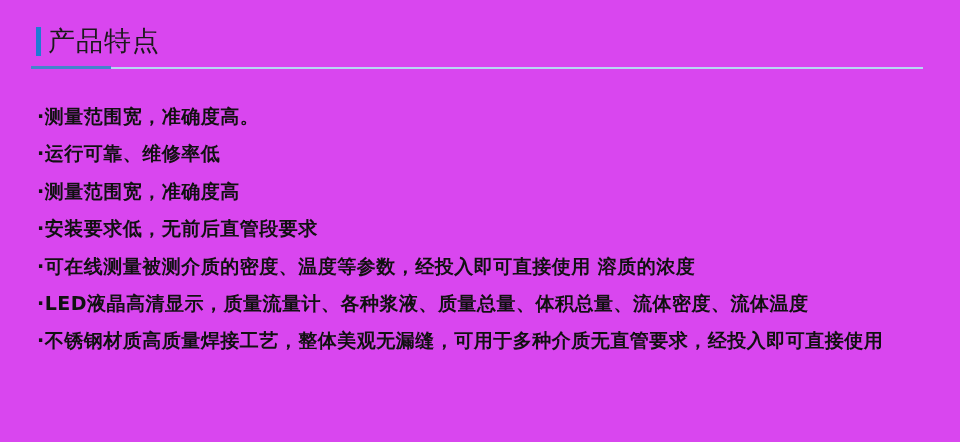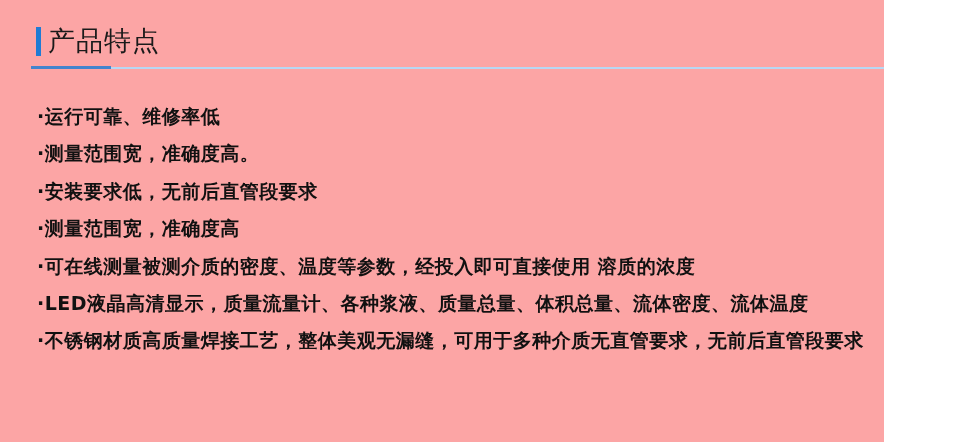--- a/index.html
+++ b/index.html
@@ -2,23 +2,23 @@
 <html><head>
 <meta charset="utf-8">
 <style>
   html, body {
     margin: 0;
     padding: 0;
     background: #ffffff;
   }
   .page {
     position: relative;
-    width: 884px;
+    width: 960px;
     height: 442px;
-    background: #fca5a5;
+    background: #d946ef;
     overflow: hidden;
     font-family: "DejaVu Sans", "Liberation Sans", sans-serif;
   }
   
   .section-header {
     position: absolute;
     left: 36px;
     top: 24px;
     display: flex;
     align-items: center;
@@ -91,22 +91,22 @@
     <div class="accent-bar"></div>
     <h1 class="section-title">产品特点</h1>
   </header>
 
   <div class="divider">
     <div class="divider-light"></div>
     <div class="divider-dark"></div>
   </div>
 
   <ul class="feature-list">
+    <li class="feature-line">·测量范围宽，准确度高。</li>
     <li class="feature-line">·运行可靠、维修率低</li>
-    <li class="feature-line">·测量范围宽，准确度高。</li>
+    <li class="feature-line">·测量范围宽，准确度高</li>
     <li class="feature-line">·安装要求低，无前后直管段要求</li>
-    <li class="feature-line">·测量范围宽，准确度高</li>
     <li class="feature-line">·可在线测量被测介质的密度、温度等参数，经投入即可直接使用 溶质的浓度</li>
     <li class="feature-line">·LED液晶高清显示，质量流量计、各种浆液、质量总量、体积总量、流体密度、流体温度</li>
-    <li class="feature-line">·不锈钢材质高质量焊接工艺，整体美观无漏缝，可用于多种介质无直管要求，无前后直管段要求</li>
+    <li class="feature-line">·不锈钢材质高质量焊接工艺，整体美观无漏缝，可用于多种介质无直管要求，经投入即可直接使用</li>
   </ul>
 
 </div>
 
 </body></html>

